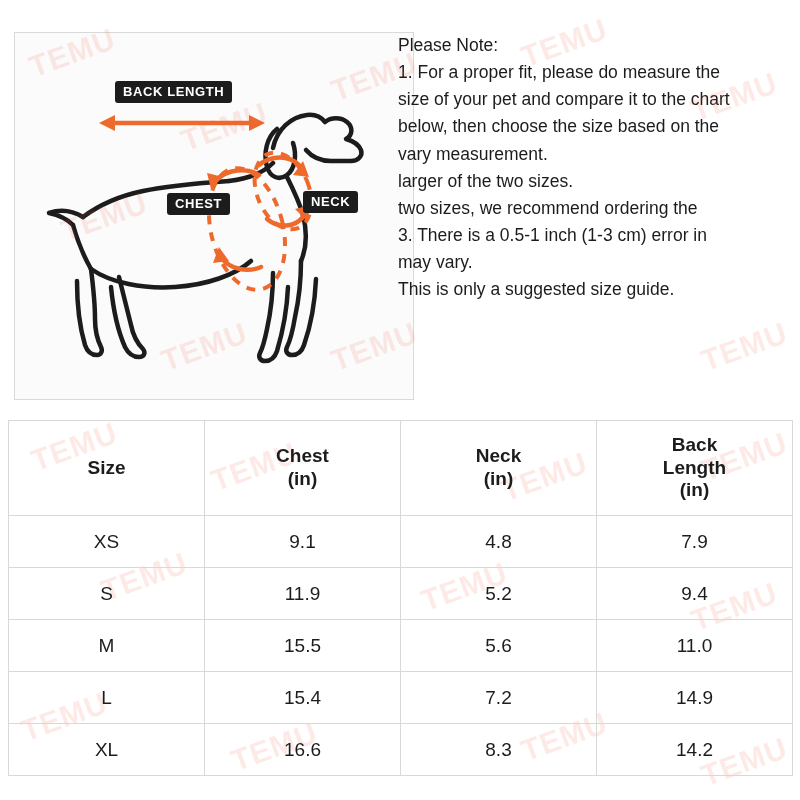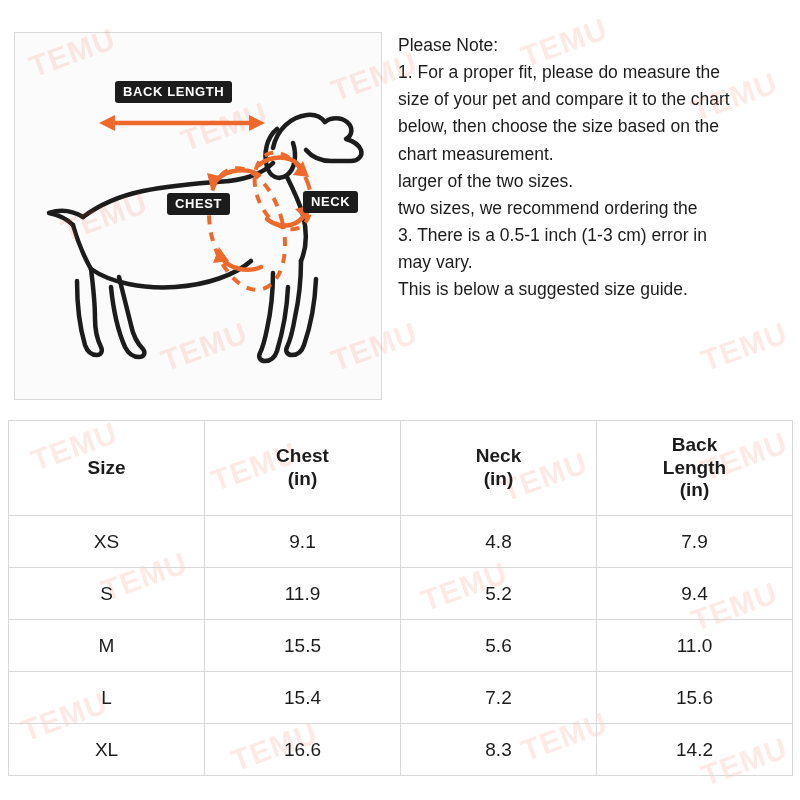--- a/index.html
+++ b/index.html
@@ -44,21 +44,21 @@
   .top-area {
     position: absolute;
     left: 0; top: 0;
     width: 800px;
     height: 412px;
   }
   .diagram-box {
     position: absolute;
     left: 14px;
     top: 32px;
-    width: 368px;
+    width: 400px;
     height: 368px;
     border: 1px solid #d9d9d9;
     background: #fbfbfb;
     box-sizing: border-box;
     overflow: hidden;
   }
   .diagram-svg { display:block; }
 
   .tag {
     position: absolute;
@@ -217,26 +217,26 @@
       <span class="tag tag-back">BACK LENGTH</span>
       <span class="tag tag-chest">CHEST</span>
       <span class="tag tag-neck">NECK</span>
     </div>
 
     <div class="notes">
       <p class="note-line">Please Note:</p>
       <p class="note-line">1. For a proper fit, please do measure the</p>
       <p class="note-line">size of your pet and compare it to the chart</p>
       <p class="note-line">below, then choose the size based on the</p>
-      <p class="note-line">chart measurement.</p>
+      <p class="note-line">vary measurement.</p>
       <p class="note-line">larger of the two sizes.</p>
       <p class="note-line">two sizes, we recommend ordering the</p>
       <p class="note-line">3. There is a 0.5-1 inch (1-3 cm) error in</p>
       <p class="note-line">may vary.</p>
-      <p class="note-line">This is below a suggested size guide.</p>
+      <p class="note-line">This is only a suggested size guide.</p>
     </div>
   </div>
 
   <table class="size-table">
     <colgroup>
       <col class="c0">
         <col class="c1">
         <col class="c2">
         <col class="c3">
     </colgroup>
@@ -276,21 +276,21 @@
       <tr>
         <td>M</td>
         <td>15.5</td>
         <td>5.6</td>
         <td>11.0</td>
       </tr>
       <tr>
         <td>L</td>
         <td>15.4</td>
         <td>7.2</td>
-        <td>15.6</td>
+        <td>14.9</td>
       </tr>
       <tr>
         <td>XL</td>
         <td>16.6</td>
         <td>8.3</td>
         <td>14.2</td>
       </tr>
     </tbody>
   </table>
 

